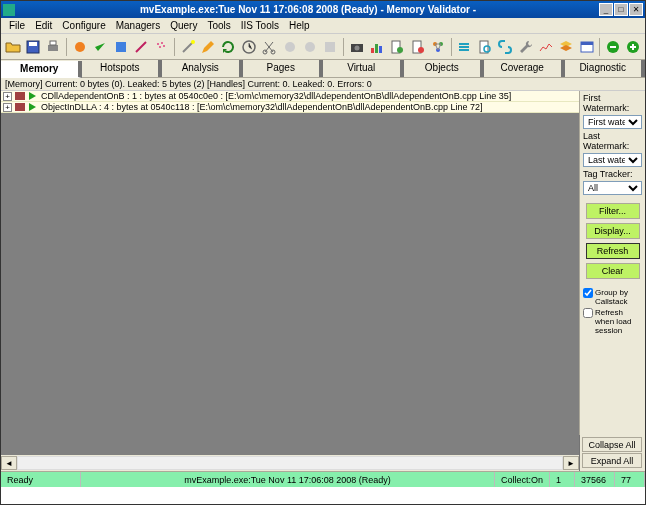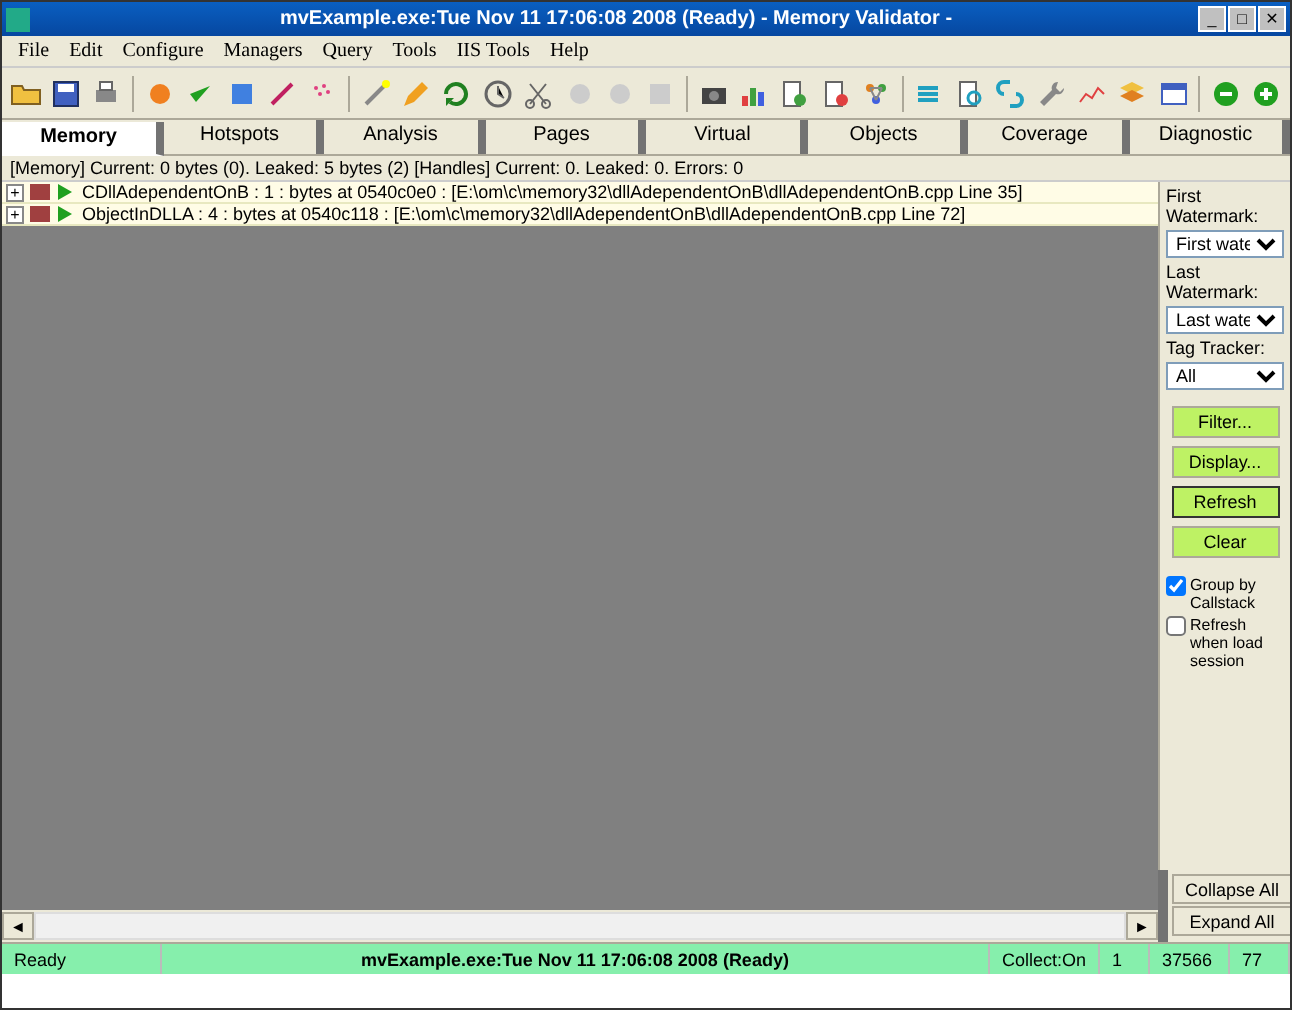--- a/index.html
+++ b/index.html
@@ -2,21 +2,21 @@
 <html><head>
 <meta charset="utf-8">
 <style>
   * { box-sizing: border-box; margin: 0; padding: 0; font-family: Tahoma, Arial, sans-serif; }
   body { width: 646px; height: 505px; background: #fff; font-size: 10px; overflow: hidden; border: 1px solid #333; }
   .titlebar { height: 17px; background: linear-gradient(to bottom, #0a5fc1, #0647a0); color: #fff; display: flex; align-items: center; padding: 0 2px; font-size: 10px; text-align: center; }
   .titlebar .app-icon { width: 12px; height: 12px; background: #2a8; margin-right: 3px; }
   .titlebar .title-text { flex: 1; font-weight: bold; }
   .titlebar .win-btn { width: 14px; height: 13px; background: #c0c0c0; border: 1px solid #fff; margin-left: 1px; color: #000; font-size: 8px; display: flex; align-items: center; justify-content: center; cursor: pointer; }
   .menubar { height: 16px; background: #ece9d8; display: flex; align-items: center; padding: 0 3px; font-size: 10px; border-bottom: 1px solid #ccc; }
-  .menubar .menu-item { padding: 0 5px; cursor: pointer; font-family: Liberation Serif, serif; }
+  .menubar .menu-item { padding: 0 5px; cursor: pointer; }
   .toolbar { height: 26px; background: #ece9d8; display: flex; align-items: center; padding: 0 2px; border-bottom: 1px solid #aca899; gap: 1px; }
   .tb-btn { width: 20px; height: 20px; display: flex; align-items: center; justify-content: center; border: 1px solid transparent; cursor: pointer; }
   .tb-btn svg { width: 16px; height: 16px; }
   .tb-sep { width: 1px; height: 18px; background: #aca899; margin: 0 2px; }
   .tabbar { height: 18px; background: #ece9d8; display: flex; border-bottom: 1px solid #aca899; }
   .tab { flex: 1; text-align: center; padding: 2px 0; font-size: 10px; cursor: pointer; border-right: 4px solid #737373; background: #ece9d8; }
   .tab.active { background: #fff; font-weight: bold; border-bottom: 1px solid #fff; position: relative; top: 1px; }
   .statusline { height: 13px; background: #ece9d8; font-size: 9px; padding: 0 4px; border-bottom: 1px solid #ccc; line-height: 13px; }
   .section-header { height: 14px; background: linear-gradient(to right, #c2d1ef, #e8edf7); font-size: 10px; font-weight: bold; padding: 0 4px; line-height: 14px; border-bottom: 1px solid #9ab; }
   .content-area { display: flex; height: 380px; }
@@ -28,25 +28,25 @@
   .tree-filler { flex: 1; background: #808080; }
   .hscroll { height: 16px; background: #ece9d8; display: flex; align-items: center; }
   .hscroll .sbtn { width: 16px; height: 14px; background: #ece9d8; border: 1px solid #aca899; display: flex; align-items: center; justify-content: center; font-size: 8px; }
   .hscroll .strack { flex: 1; height: 14px; background: #f0f0f0; border: 1px solid #ddd; }
   .sidepanel { width: 66px; background: #ece9d8; padding: 2px 3px; font-size: 9px; display: flex; flex-direction: column; gap: 2px; border-left: 1px solid #aca899; }
   .sidepanel label { font-size: 9px; display: block; }
   .sidepanel select { width: 100%; font-size: 9px; height: 14px; border: 1px solid #7f9db9; background: #fff; }
   .sidepanel button { width: 54px; height: 16px; font-size: 9px; margin: 1px auto; background: #bef264; border: 1px solid #aca899; cursor: pointer; display: block; }
   .sidepanel .chk { display: flex; align-items: flex-start; gap: 2px; font-size: 8px; line-height: 9px; }
   .sidepanel .chk input { width: 10px; height: 10px; margin-top: 0; }
-  .bottom-btns { width: 66px; background: #ece9d8; padding: 2px; border-left: 5px solid #737373; }
+  .bottom-btns { width: 66px; background: #ece9d8; padding: 2px; border-left: 1px solid #737373; }
   .bottom-btns button { width: 60px; height: 15px; font-size: 9px; margin-bottom: 1px; background: #ece9d8; border: 1px solid #aca899; cursor: pointer; display: block; }
   .statusbar { height: 16px; background: #86efac; display: flex; align-items: center; font-size: 9px; border-top: 1px solid #aca899; }
   .statusbar .cell { padding: 0 6px; border-right: 1px solid #bbb; height: 100%; display: flex; align-items: center; }
-  .statusbar .cell.flex { flex: 1; font-weight: bold; }
+  .statusbar .cell.flex { flex: 1; }
   .statusbar .cell.center { justify-content: center; }
 </style>
 </head>
 <body>
 
 <div class="titlebar">
   <div class="app-icon"></div>
   <div class="title-text">mvExample.exe:Tue Nov 11 17:06:08 2008 (Ready) - Memory Validator -</div>
   <div class="win-btn">_</div>
   <div class="win-btn">□</div>

